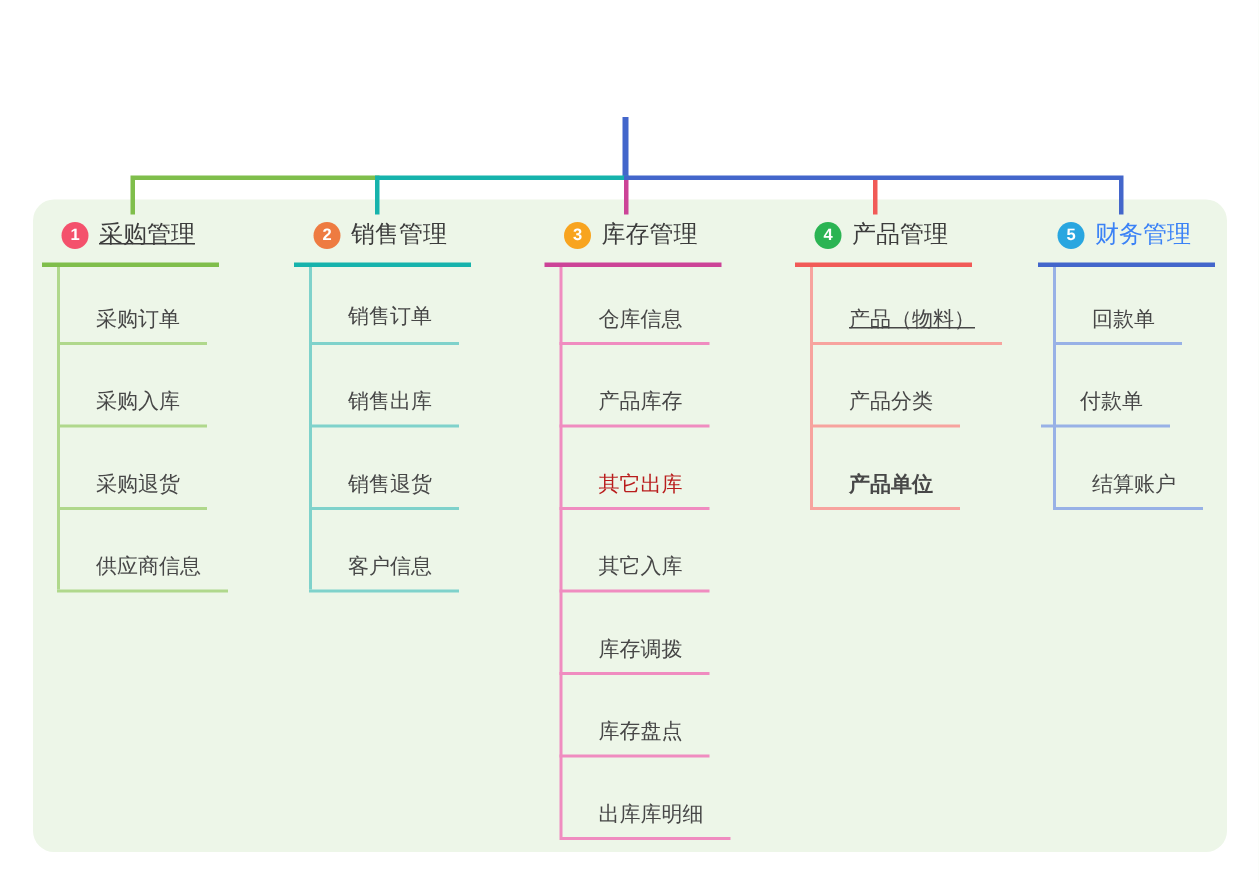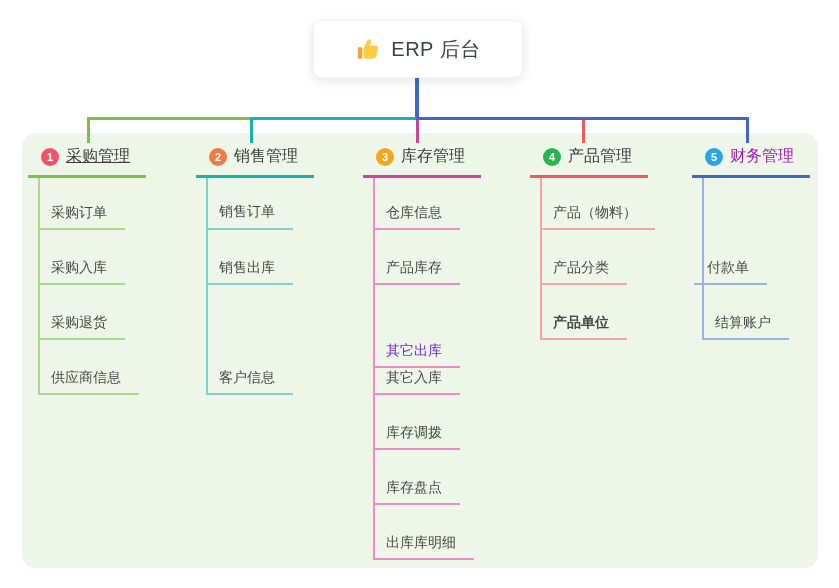--- a/index.html
+++ b/index.html
@@ -32,21 +32,21 @@
   .badge{
     width:18px;height:18px;border-radius:50%;
     color:#fff;font-size:11px;font-weight:bold;
     display:flex;align-items:center;justify-content:center;
     flex:0 0 auto;
   }
   .branch-label{font-size:16px;color:#3c3c3c;}
   .spine{position:absolute;width:2px;}
   .child{
     position:absolute;
-    padding:0 18px 6px 13px;
+    padding:0 18px 6px 26px;
     border-bottom:2px solid;
     font-size:14px;line-height:20px;color:#474747;
     white-space:nowrap;box-sizing:border-box;
   }
 </style>
 </head>
 <body>
 
 <div id="stage">
 
@@ -57,67 +57,60 @@
       <div class="conn" style="left: 87px; top: 117px; width: 166px; height: 3px; background: rgb(127, 190, 75);"></div>
       <div class="conn" style="left: 250px; top: 117px; width: 169px; height: 3px; background: rgb(22, 179, 172);"></div>
       <div class="conn" style="left: 416px; top: 117px; width: 333px; height: 3px; background: rgb(67, 102, 203);"></div>
       <div class="conn" style="left: 87px; top: 120px; width: 3px; height: 23px; background: rgb(127, 190, 75);"></div>
       <div class="conn" style="left: 250px; top: 120px; width: 3px; height: 23px; background: rgb(22, 179, 172);"></div>
       <div class="conn" style="left: 416px; top: 120px; width: 3px; height: 23px; background: rgb(204, 67, 151);"></div>
       <div class="conn" style="left: 582px; top: 120px; width: 3px; height: 23px; background: rgb(241, 90, 87);"></div>
       <div class="conn" style="left: 746px; top: 120px; width: 3px; height: 23px; background: rgb(67, 102, 203);"></div>
     </div>
 
-  <div class="root-card">
-    <span style="display:flex;">
-      <svg width="26" height="26" viewBox="0 0 24 24">
-        <path d="M2.6 10.4h3.6c.3 0 .5.2.5.5v9.6c0 .3-.2.5-.5.5H3.6c-.55 0-1-.45-1-1v-9.6z" fill="#f0a43a"></path>
-        <path d="M8 20.4V10.8l3.5-6.9c.3-.6.9-1 1.5-1 1 0 1.85.85 1.85 1.85 0 .14-.02.28-.05.42L13.9 9.1h5.3c1.25 0 2.2 1.15 1.95 2.35l-1.45 6.9C19.4 19.8 18.2 20.9 16.7 20.9H9.6c-.7 0-1.6-.2-1.6-.5z" fill="#fdca40"></path>
-      </svg>
-    </span>
-    <span class="root-label">ERP 后台</span>
-  </div>
 
 <div class="branch-header" style="left: 28px; border-bottom-color: rgb(127, 190, 75);">
       <span class="badge" style="background: rgb(244, 81, 108);">1</span>
       <span class="branch-label" style="color: rgb(60, 60, 60); text-decoration: underline;">采购管理</span>
     </div>
     <div class="spine" style="left: 38px; top: 178px; height: 215px; background: rgb(176, 216, 140);"></div>
     <div class="child" style="left: 38px; top: 202px; border-bottom-color: rgb(176, 216, 140); color: rgb(71, 71, 71);">采购订单</div>
     <div class="child" style="left: 38px; top: 257px; border-bottom-color: rgb(176, 216, 140); color: rgb(71, 71, 71);">采购入库</div>
     <div class="child" style="left: 38px; top: 312px; border-bottom-color: rgb(176, 216, 140); color: rgb(71, 71, 71);">采购退货</div>
     <div class="child" style="left: 38px; top: 367px; border-bottom-color: rgb(176, 216, 140); color: rgb(71, 71, 71);">供应商信息</div>
     <div class="branch-header" style="left: 196px; border-bottom-color: rgb(22, 179, 172);">
       <span class="badge" style="background: rgb(238, 123, 65);">2</span>
       <span class="branch-label" style="color: rgb(60, 60, 60);">销售管理</span>
     </div>
     <div class="spine" style="left: 206px; top: 178px; height: 215px; background: rgb(127, 210, 203);"></div>
     <div class="child" style="left: 206px; top: 202px; border-bottom-color: rgb(127, 210, 203); color: rgb(71, 71, 71); font-family: Liberation Mono, monospace;">销售订单</div>
     <div class="child" style="left: 206px; top: 257px; border-bottom-color: rgb(127, 210, 203); color: rgb(71, 71, 71);">销售出库</div>
+    <div class="child" style="left: 206px; top: 312px; border-bottom-color: rgb(127, 210, 203); color: rgb(71, 71, 71);">销售退货</div>
     <div class="child" style="left: 206px; top: 367px; border-bottom-color: rgb(127, 210, 203); color: rgb(71, 71, 71);">客户信息</div>
     <div class="branch-header" style="left: 363px; border-bottom-color: rgb(204, 67, 151);">
       <span class="badge" style="background: rgb(248, 164, 31);">3</span>
       <span class="branch-label" style="color: rgb(60, 60, 60);">库存管理</span>
     </div>
     <div class="spine" style="left: 373px; top: 178px; height: 380px; background: rgb(240, 140, 192);"></div>
     <div class="child" style="left: 373px; top: 202px; border-bottom-color: rgb(240, 140, 192); color: rgb(71, 71, 71);">仓库信息</div>
     <div class="child" style="left: 373px; top: 257px; border-bottom-color: rgb(240, 140, 192); color: rgb(71, 71, 71);">产品库存</div>
-    <div class="child" style="left: 373px; top: 312px; border-bottom-color: rgb(240, 140, 192); color: #6d28d9; margin-top: 28px;">其它出库</div>
+    <div class="child" style="left: 373px; top: 312px; border-bottom-color: rgb(240, 140, 192); color: #b91c1c;">其它出库</div>
     <div class="child" style="left: 373px; top: 367px; border-bottom-color: rgb(240, 140, 192); color: rgb(71, 71, 71);">其它入库</div>
     <div class="child" style="left: 373px; top: 422px; border-bottom-color: rgb(240, 140, 192); color: rgb(71, 71, 71); text-align: center;">库存调拨</div>
     <div class="child" style="left: 373px; top: 477px; border-bottom-color: rgb(240, 140, 192); color: rgb(71, 71, 71);">库存盘点</div>
     <div class="child" style="left: 373px; top: 532px; border-bottom-color: rgb(240, 140, 192); color: rgb(71, 71, 71);">出库库明细</div>
     <div class="branch-header" style="left: 530px; border-bottom-color: rgb(241, 90, 87);">
       <span class="badge" style="background: rgb(43, 180, 83);">4</span>
       <span class="branch-label" style="color: rgb(60, 60, 60);">产品管理</span>
     </div>
     <div class="spine" style="left: 540px; top: 178px; height: 160px; background: rgb(247, 163, 158);"></div>
-    <div class="child" style="left: 540px; top: 202px; border-bottom-color: rgb(247, 163, 158); color: rgb(71, 71, 71);">产品（物料）</div>
+    <div class="child" style="left: 540px; top: 202px; border-bottom-color: rgb(247, 163, 158); color: rgb(71, 71, 71); text-decoration: underline;">产品（物料）</div>
     <div class="child" style="left: 540px; top: 257px; border-bottom-color: rgb(247, 163, 158); color: rgb(71, 71, 71);">产品分类</div>
     <div class="child" style="left: 540px; top: 312px; border-bottom-color: rgb(247, 163, 158); color: rgb(71, 71, 71); font-weight: bold;">产品单位</div>
     <div class="branch-header" style="left: 692px; border-bottom-color: rgb(67, 102, 203);">
       <span class="badge" style="background: rgb(41, 166, 224);">5</span>
-      <span class="branch-label" style="color: #a21caf;">财务管理</span>
+      <span class="branch-label" style="color: #3b82f6;">财务管理</span>
     </div>
     <div class="spine" style="left: 702px; top: 178px; height: 160px; background: rgb(152, 177, 230);"></div>
+    <div class="child" style="left: 702px; top: 202px; border-bottom-color: rgb(152, 177, 230); color: rgb(71, 71, 71);">回款单</div>
     <div class="child" style="left: 694px; top: 257px; border-bottom-color: rgb(152, 177, 230); color: rgb(71, 71, 71);">付款单</div>
     <div class="child" style="left: 702px; top: 312px; border-bottom-color: rgb(152, 177, 230); color: rgb(71, 71, 71);">结算账户</div>
   </div>
 
 </body></html>

